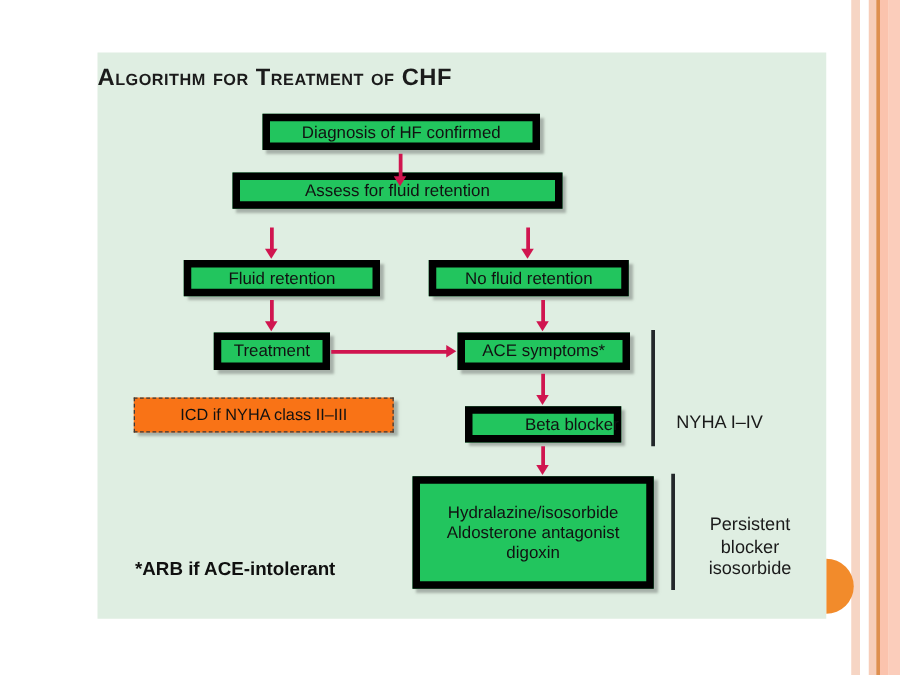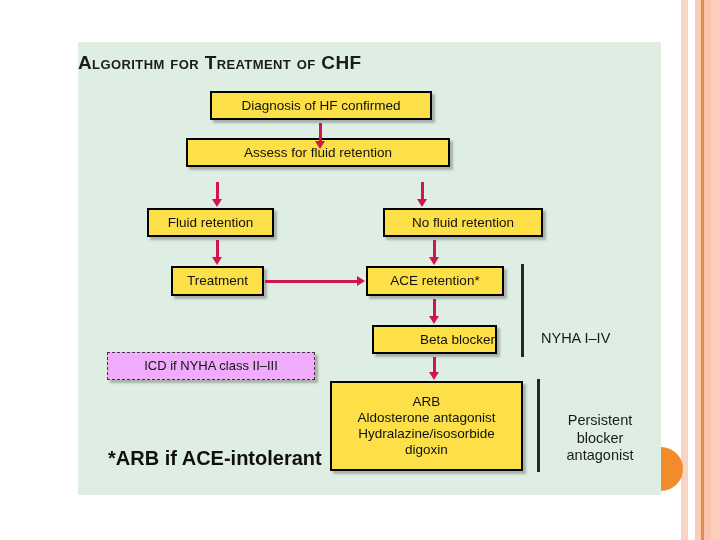--- a/index.html
+++ b/index.html
@@ -63,44 +63,43 @@
     font-size: 19px;
     font-variant: small-caps;
     letter-spacing: 0.4px;
     white-space: nowrap;
   }
 
   
   .node {
     position: absolute;
     box-sizing: border-box;
-    background: #fde047;
-    border: 2px solid #000000;
+    background: #22c55e;
+    border: 6px solid #000000;
     color: #111111;
     font-family: "Liberation Sans", sans-serif;
     font-size: 13.5px;
     line-height: 1.18;
     display: flex;
     align-items: center;
     justify-content: center;
     text-align: center;
     box-shadow: 3px 3px 2px rgba(120,128,122,0.55);
     white-space: nowrap;
   }
   .node.multiline { white-space: normal; }
   .node.dashed {
     border: 1px dashed #3a3a3a;
-    background: #f0abfc;
-    margin-top: 34px;
+    background: #f97316;
   }
 
   #node-diagnosis      { left: 132px; top:  49px; width: 222px; height: 29px; }
   #node-assess         { left: 108px; top: 96px; width: 264px; height: 29px; }
-  #node-fluid          { left:  69px; top: 166px; width: 127px; height: 29px; }
-  #node-nofluid        { left: 265px; top: 166px; width: 160px; height: 29px; margin-left: 40px; }
+  #node-fluid          { left:  69px; top: 166px; width: 157px; height: 29px; }
+  #node-nofluid        { left: 265px; top: 166px; width: 160px; height: 29px; }
   #node-diuretic       { left:  93px; top: 224px; width:  93px; height: 30px; }
   #node-ace            { left: 288px; top: 224px; width: 138px; height: 30px; }
   #node-beta           { left: 294px; top: 283px; width: 125px; height: 29px; padding-left: 46px; }
   #node-arb            { left: 252px; top: 339px; width: 193px; height: 90px;
                          font-size: 13.5px; }
   #node-icd            { left:  29px; top: 276px; width: 208px; height: 28px; font-size: 13px; }
   #node-crt            { left:  29px; top: 320px; width: 208px; height: 46px; font-size: 13px; }
 
   
   .arrow-v, .arrow-h {
@@ -169,21 +168,21 @@
   #label-nyha    { left: 463px; top: 260px; white-space: nowrap; }
   #label-persist { left: 470px; top: 342px; width: 104px; text-align: center; }
 
   
   #footnote {
     position: absolute;
     left: 30px;
     top: 405px;
     color: #101010;
     font-family: "Liberation Sans", sans-serif;
-    font-size: 20px;
+    font-size: 15px;
     font-weight: bold;
     white-space: nowrap;
   }
 </style>
 </head>
 <body>
 
 <div class="stripe" id="stripe-a"></div>
 <div class="stripe" id="stripe-b"></div>
 <div class="stripe" id="stripe-c"></div>
@@ -200,29 +199,28 @@
   <div class="node" id="node-diagnosis">Diagnosis of HF confirmed</div>
 
   <div class="node" id="node-assess">Assess for fluid retention</div>
 
   <div class="node" id="node-fluid">Fluid retention</div>
 
   <div class="node" id="node-nofluid">No fluid retention</div>
 
   <div class="node" id="node-diuretic">Treatment</div>
 
-  <div class="node" id="node-ace">ACE retention*</div>
+  <div class="node" id="node-ace">ACE symptoms*</div>
 
   <div class="node" id="node-beta">Beta blocker</div>
 
   <div class="node multiline" id="node-arb">
     <div>
-      <div>ARB</div>
+      <div>Hydralazine/isosorbide</div>
       <div>Aldosterone antagonist</div>
-      <div>Hydralazine/isosorbide</div>
       <div>digoxin</div>
     </div>
   </div>
 
   <div class="node dashed" id="node-icd">ICD if NYHA class II–III</div>
 
 
   <div class="arrow-v" id="arr1-line"></div>
   <div class="arrow-head-down" id="arr1-head"></div>
 
@@ -247,18 +245,18 @@
   <div class="arrow-v" id="arr8-line"></div>
   <div class="arrow-head-down" id="arr8-head"></div>
 
   <div class="brace-bar" id="brace-nyha"></div>
   <div class="side-label" id="label-nyha">NYHA I–IV</div>
 
   <div class="brace-bar" id="brace-persist"></div>
   <div class="side-label" id="label-persist">
     <div>Persistent</div>
     <div>blocker</div>
-    <div>antagonist</div>
+    <div>isosorbide</div>
   </div>
 
   <div id="footnote">*ARB if ACE-intolerant</div>
 
 </div>
 
 </body></html>

